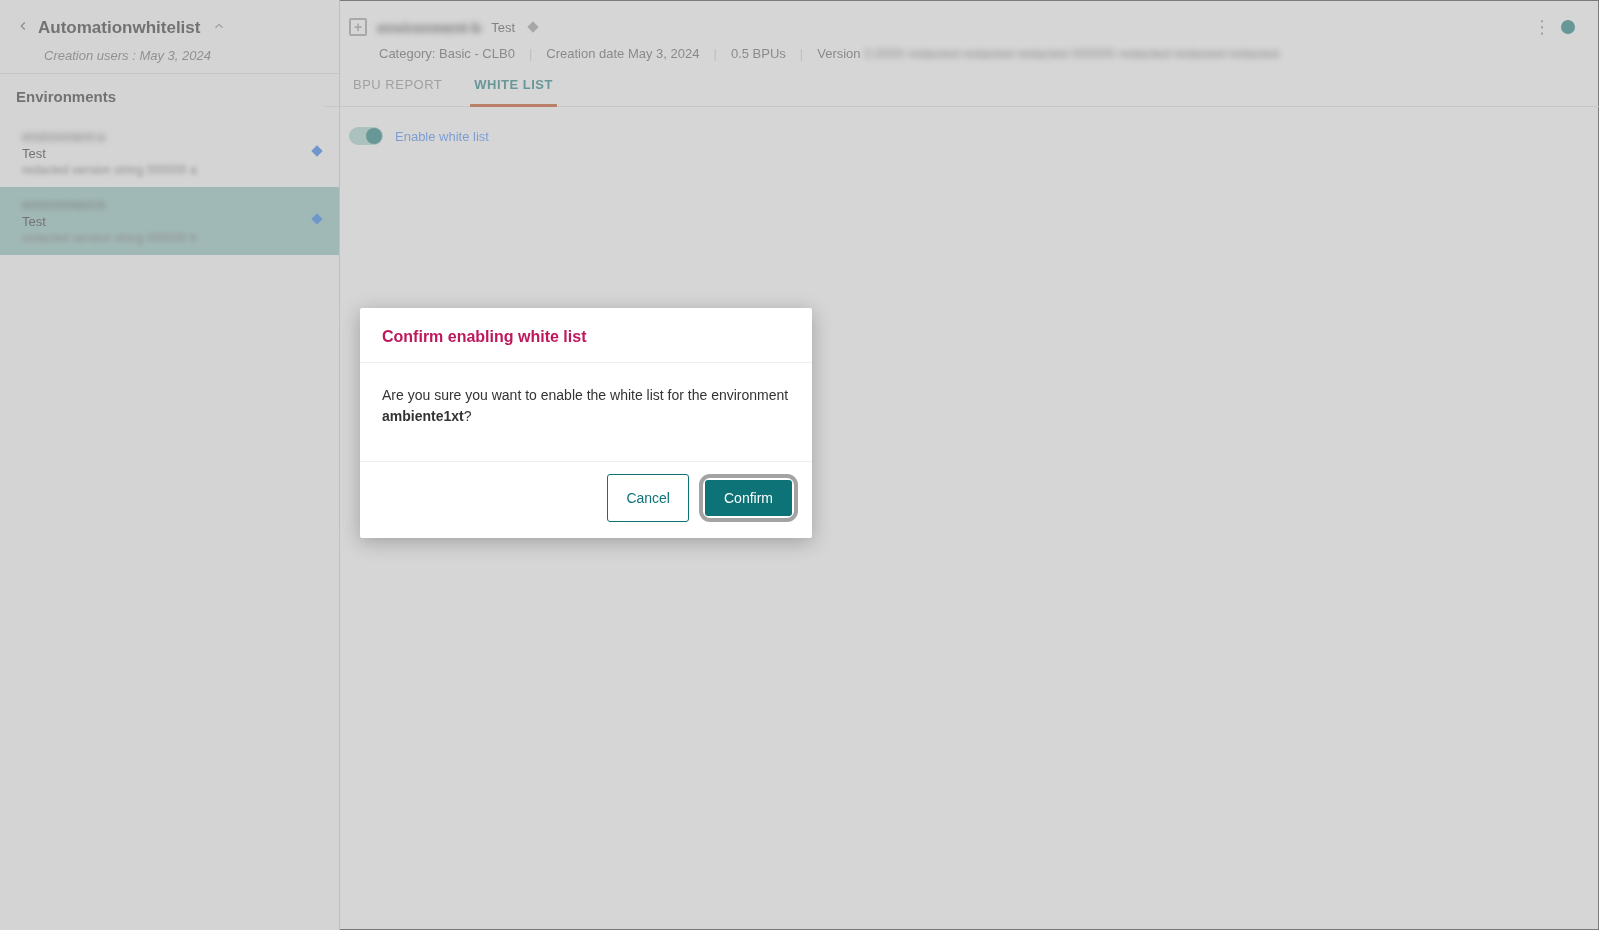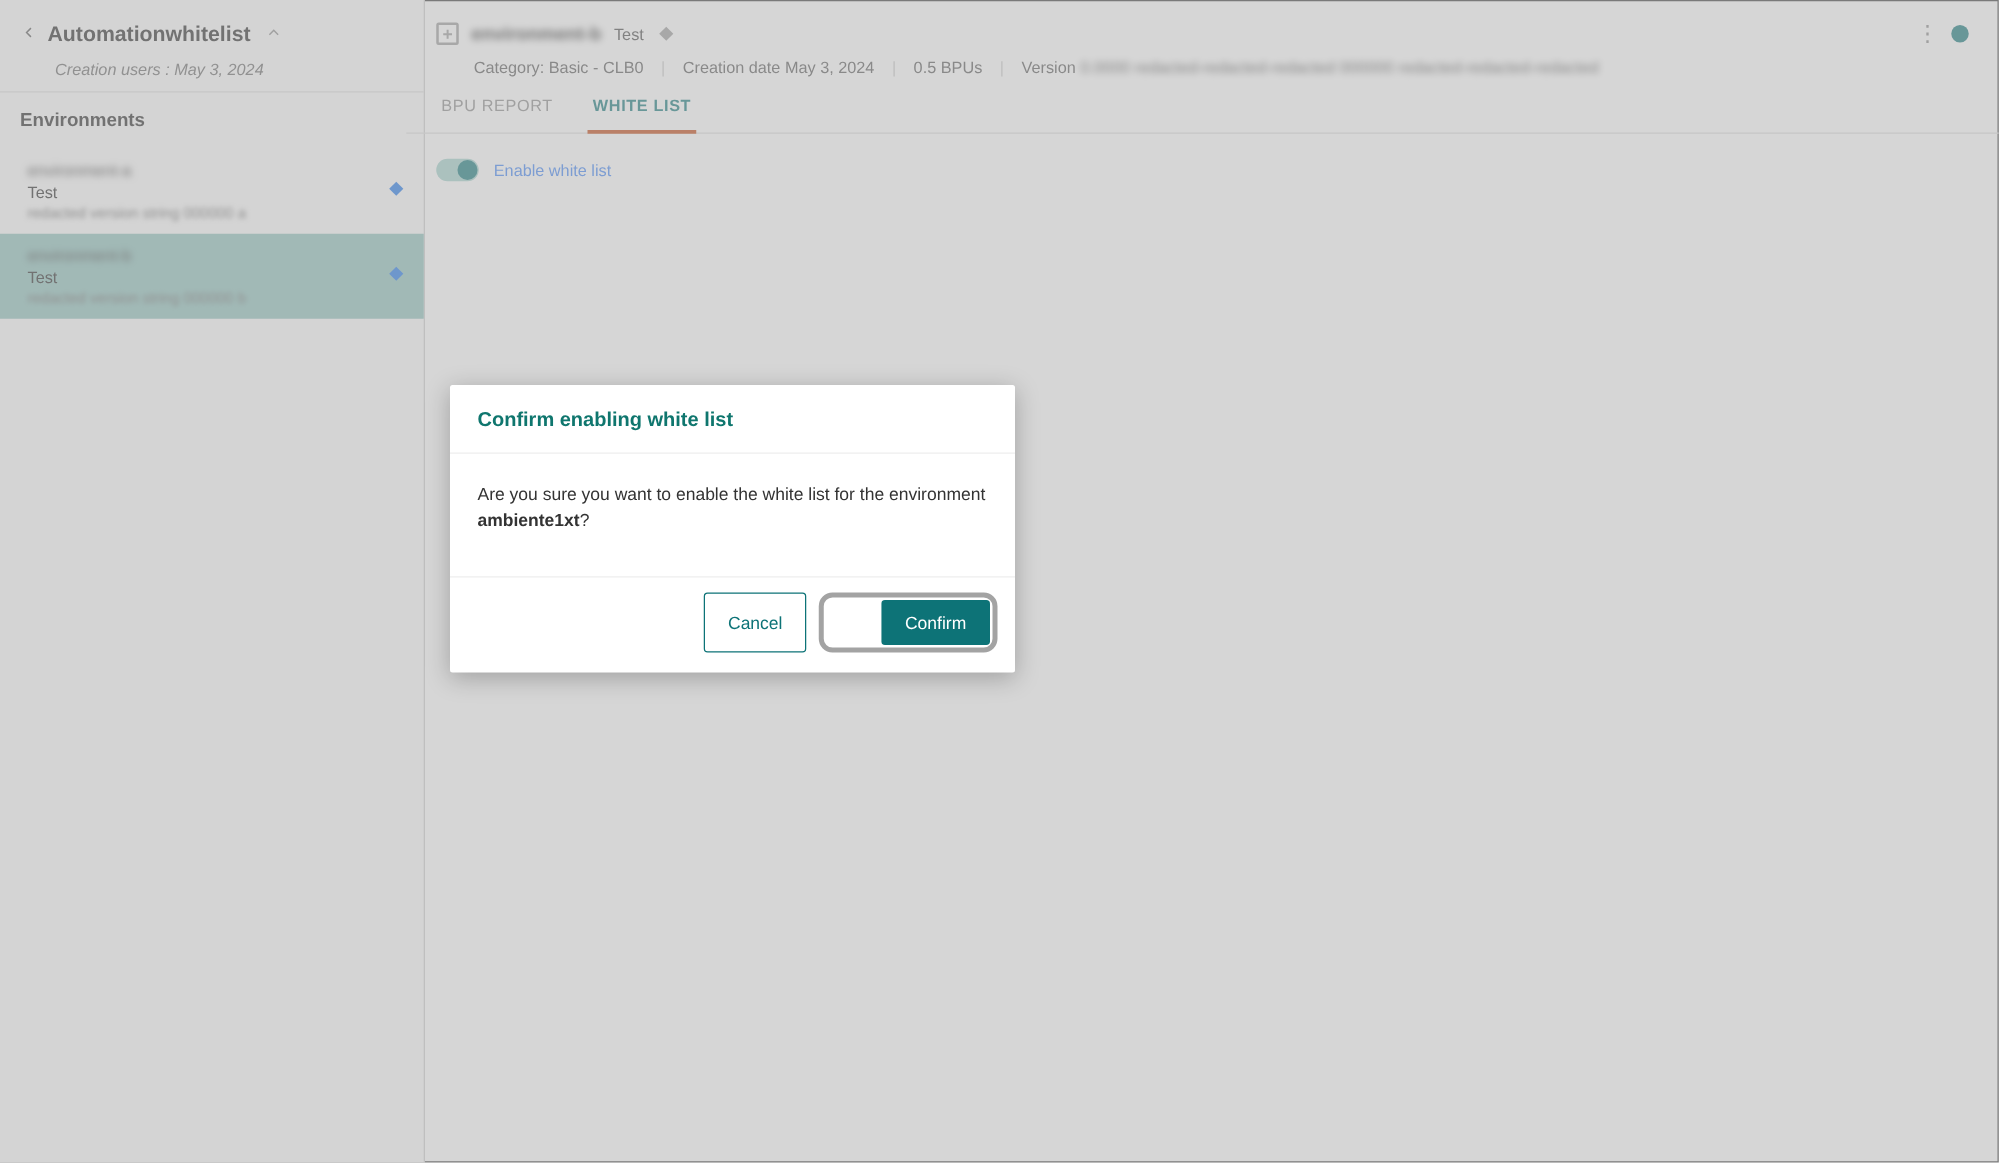--- a/index.html
+++ b/index.html
@@ -50,25 +50,25 @@
 .toggle.on { background: #9fd0ca; }
 .toggle .knob { position: absolute; width: 16px; height: 16px; background: #fff; border-radius: 50%; top: 1px; left: 1px; transition: all .1s; }
 .toggle.on .knob { left: 17px; background: #0d7377; }
 .toggle-label { font-size: 13px; color: #3b82f6; }
 
 
 .overlay { position: absolute; inset: 0; background: rgba(180,180,180,0.55); }
 
 
 .dialog { position: absolute; left: 360px; top: 308px; width: 452px; background: #fff; box-shadow: 0 4px 20px rgba(0,0,0,0.25); border-radius: 2px; z-index: 100; }
-.dialog-title { padding: 20px 22px 16px 22px; font-size: 16px; font-weight: 600; color: #0f766e; border-bottom: 1px solid #eee; }
+.dialog-title { padding: 20px 22px 16px 22px; font-size: 16px; font-weight: 600; color: #be185d; border-bottom: 1px solid #eee; }
 .dialog-body { padding: 22px 22px 34px 22px; font-size: 14px; color: #333; line-height: 1.5; }
 .dialog-body .envname { font-weight: 600; }
 .dialog-footer { padding: 12px 14px 16px 14px; display: flex; justify-content: flex-end; gap: 10px; border-top: 1px solid #eee; }
-.btn { padding: 9px 18px; font-size: 14px; border-radius: 3px; cursor: pointer; border: 1px solid transparent; margin-left: 44px; }
+.btn { padding: 9px 18px; font-size: 14px; border-radius: 3px; cursor: pointer; border: 1px solid transparent; }
 .btn-cancel { border: 1px solid #0d7377; color: #0d7377; background: #fff; }
 .btn-confirm { background: #0d7377; color: #fff; }
 .btn-confirm-wrap { border: 4px solid #a3a3a3; padding: 2px; border-radius: 11px; }
 </style>
 </head>
 <body>
 
 <div class="main-border"></div>
 
 <div class="sidebar">

